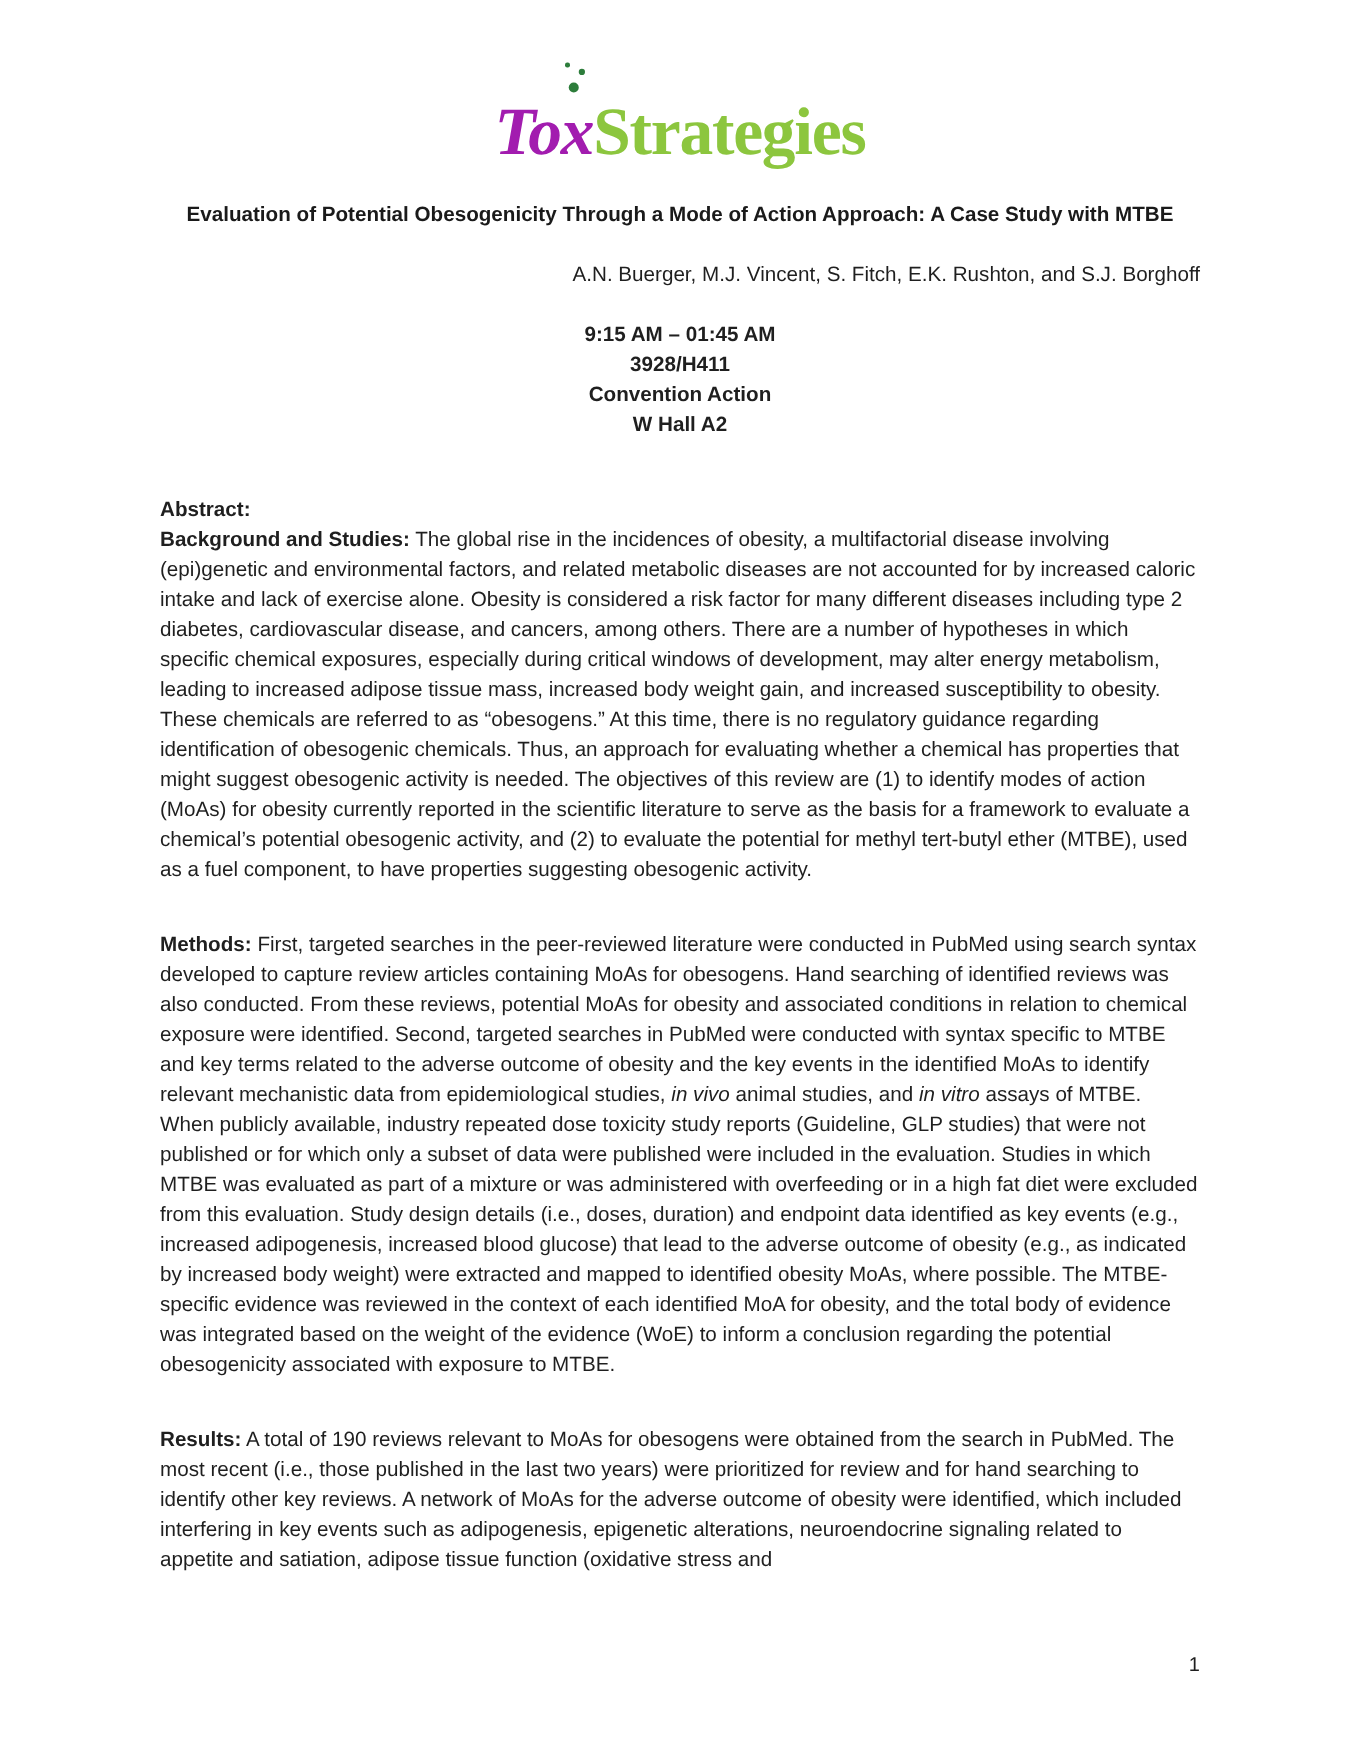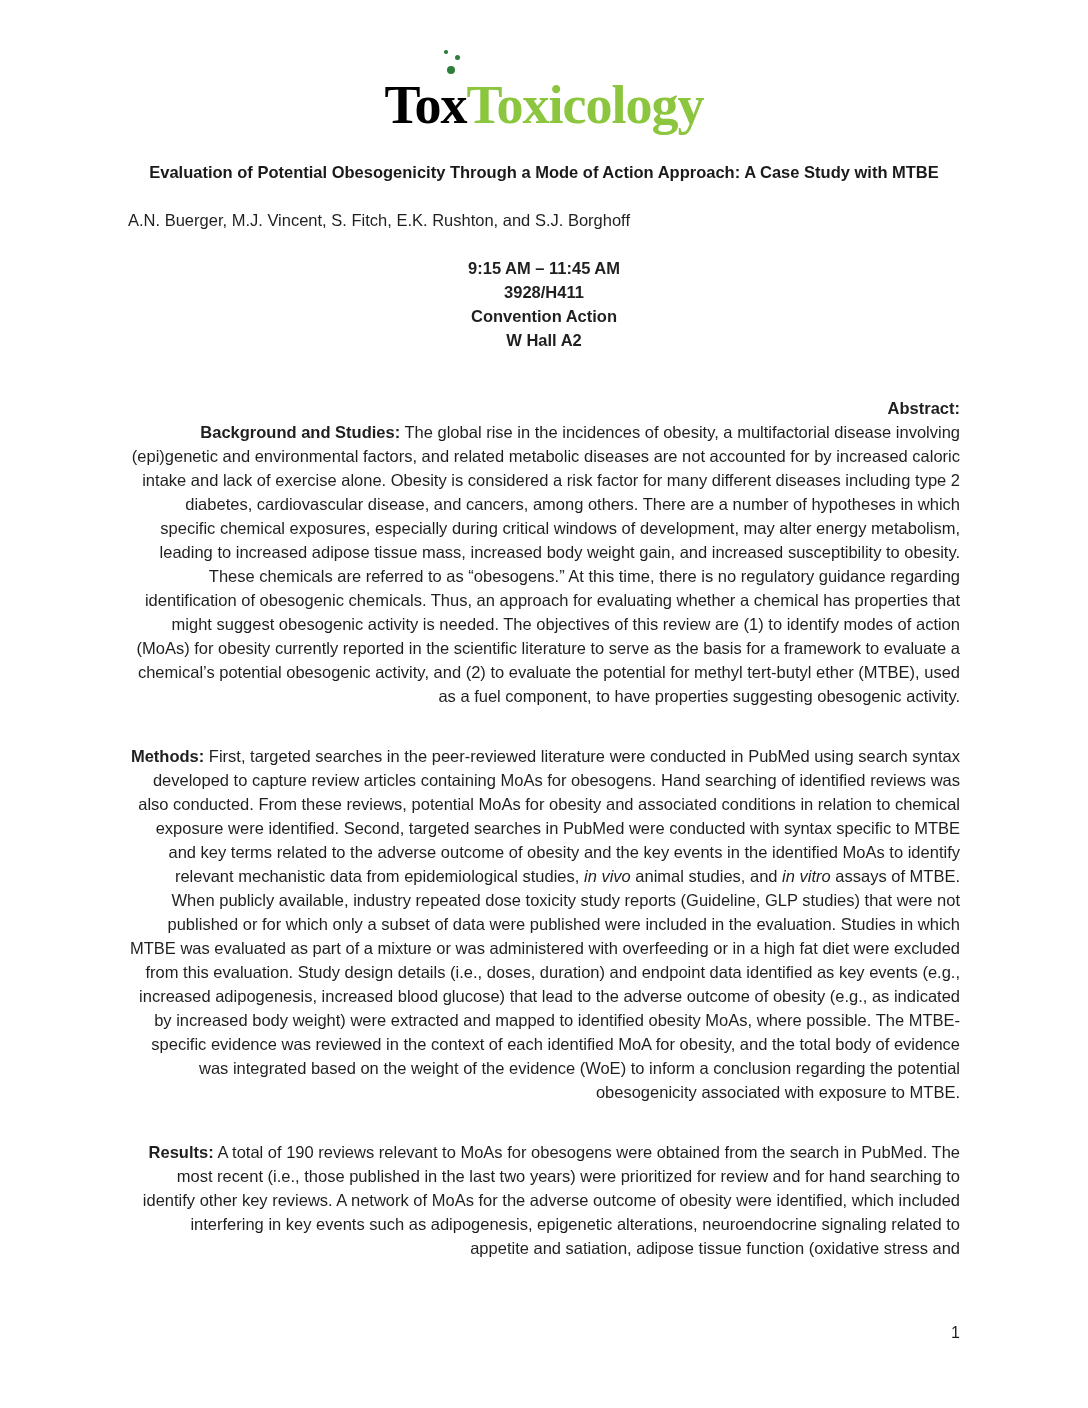--- a/index.html
+++ b/index.html
@@ -29,56 +29,56 @@
     display: inline-block;
     position: relative;
     font-family: "Liberation Serif", serif;
     font-size: 54px;
     font-weight: 700;
     letter-spacing: -1px;
     line-height: 1;
     white-space: nowrap;
   }
   .logo-tox-wrap { position: relative; display: inline-block; }
-  .logo-tox { color: #000000; }
+  .logo-tox { color: #a21caf; font-style: italic; }
   .logo-strategies { color: #8cc63e; font-weight: 700; }
   .bubbles { position: absolute; top: 0; right: 0; width: 0; height: 0; }
   .bubble { position: absolute; border-radius: 50%; background: #2d7d3b; }
   .bubble.b1 { width: 8px;  height: 8px;  right: 12px; top: -12px; }
   .bubble.b2 { width: 5px;  height: 5px;  right: 7px;  top: -23px; }
   .bubble.b3 { width: 3.5px; height: 3.5px; right: 19px; top: -28px; }
 
   
   .doc-title {
     text-align: center;
     font-size: 16.5px;
     font-weight: 700;
     line-height: 24px;
     color: #1a1a1a;
   }
   .doc-authors {
-    text-align: left;
+    text-align: right;
     font-size: 16.5px;
     line-height: 24px;
     margin-top: 24px;
   }
   .event-block {
     text-align: center;
     font-weight: 700;
     font-size: 16.5px;
     line-height: 24px;
     margin-top: 24px;
   }
 
   
   .abstract {
     margin-top: 44px;
     font-size: 16.5px;
     line-height: 24px;
-    text-align: right;
+    text-align: left;
   }
   .abstract-heading { font-weight: 700; }
   .para { margin-top: 0; }
   .para + .para { margin-top: 36px; }
   .seg-label { font-weight: 700; }
   .italic { font-style: italic; }
 
   
   .page-number {
     position: absolute;
@@ -92,30 +92,30 @@
 <body>
 
 <div class="page">
 
   <div class="logo-wrap">
     <div class="logo">
       <span class="logo-tox-wrap"><span class="bubbles">
             <span class="bubble b1"></span>
             <span class="bubble b2"></span>
             <span class="bubble b3"></span>
-          </span><span class="logo-tox">Tox</span></span><span class="logo-strategies">Toxicology</span>
+          </span><span class="logo-tox">Tox</span></span><span class="logo-strategies">Strategies</span>
     </div>
   </div>
 
   <div class="doc-title">Evaluation of Potential Obesogenicity Through a Mode of Action Approach: A Case Study with MTBE</div>
 
   <div class="doc-authors">A.N. Buerger, M.J. Vincent, S. Fitch, E.K. Rushton, and S.J. Borghoff</div>
 
   <div class="event-block">
-    <div>9:15 AM – 11:45 AM</div>
+    <div>9:15 AM – 01:45 AM</div>
     <div>3928/H411</div>
     <div>Convention Action</div>
     <div>W Hall A2</div>
   </div>
 
   <div class="abstract">
 
     <div class="para">
       <div class="abstract-heading">Abstract:</div>
       <span class="seg-label">Background and Studies:</span>

